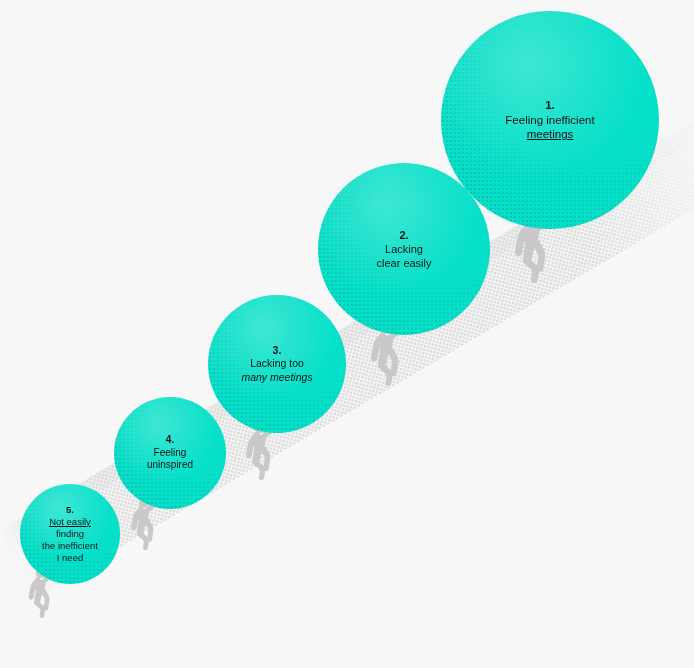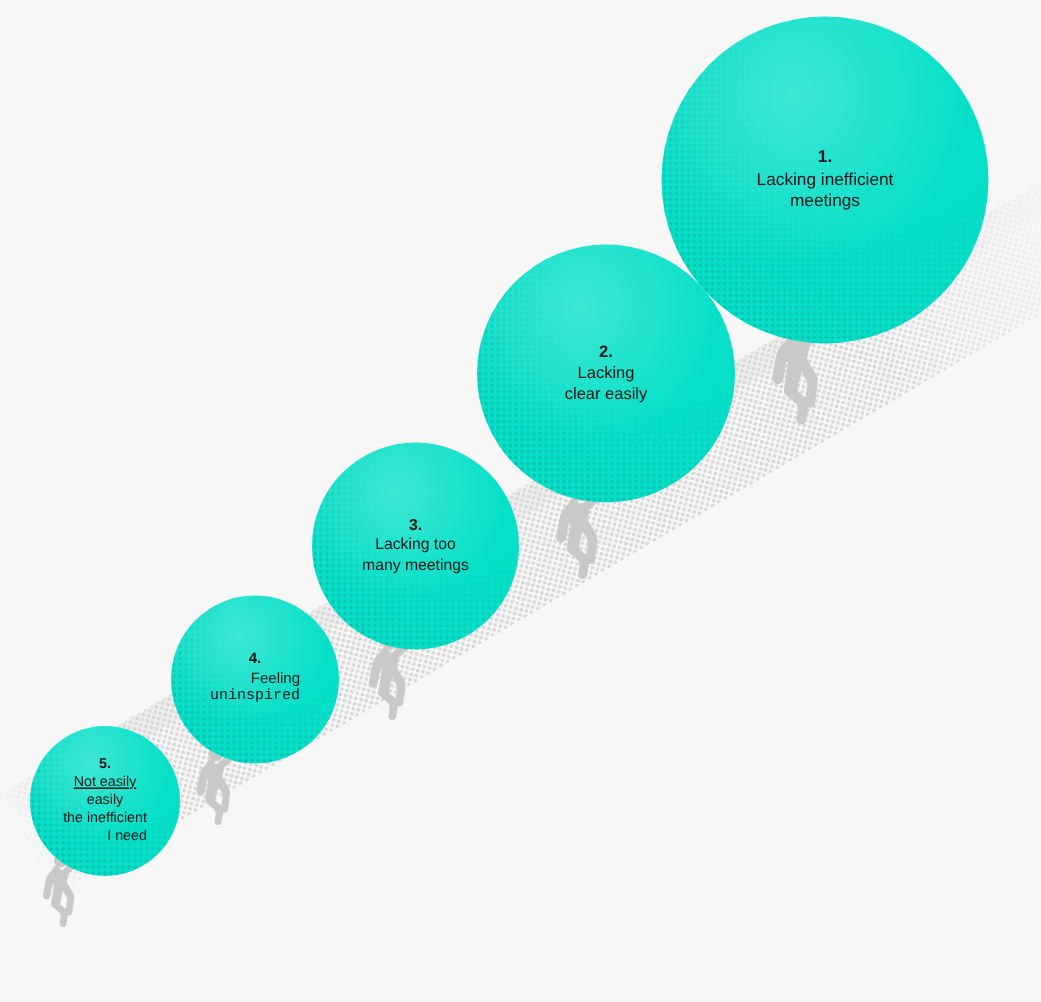--- a/index.html
+++ b/index.html
@@ -135,56 +135,56 @@
         </svg>
       </div>
     </div>
   <div id="balls">
       <div class="ball" style="width: 100px; height: 100px; left: 20px; top: 484px; font-size: 9.5px; background: rgb(7, 224, 200); color: rgb(21, 21, 21);">
         <div class="shade"></div>
         <div class="hilite"></div>
         <div class="txt">
           <span class="num">5.</span>
           <span style="display: block; text-decoration: underline;">Not easily</span>
-          <span style="display: block;">easily</span>
+          <span style="display: block;">finding</span>
           <span style="display: block;">the inefficient</span>
-          <span style="display: block; text-align: right;">I need</span>
+          <span style="display: block;">I need</span>
         </div>
       </div>
       <div class="ball" style="width: 112px; height: 112px; left: 114px; top: 397px; font-size: 10px; background: rgb(7, 224, 200); color: rgb(21, 21, 21);">
         <div class="shade"></div>
         <div class="hilite"></div>
         <div class="txt">
           <span class="num">4.</span>
-          <span style="display: block; text-align: right;">Feeling</span>
-          <span style="display: block; font-family: Liberation Mono, monospace;">uninspired</span>
+          <span style="display: block;">Feeling</span>
+          <span style="display: block;">uninspired</span>
         </div>
       </div>
       <div class="ball" style="width: 138px; height: 138px; left: 208px; top: 295px; font-size: 10.5px; background: rgb(7, 224, 200); color: rgb(21, 21, 21);">
         <div class="shade"></div>
         <div class="hilite"></div>
         <div class="txt">
           <span class="num">3.</span>
           <span style="display: block;">Lacking too</span>
-          <span style="display: block;">many meetings</span>
+          <span style="display: block; font-style: italic;">many meetings</span>
         </div>
       </div>
       <div class="ball" style="width: 172px; height: 172px; left: 318px; top: 163px; font-size: 11px; background: rgb(7, 224, 200); color: rgb(21, 21, 21);">
         <div class="shade"></div>
         <div class="hilite"></div>
         <div class="txt">
           <span class="num">2.</span>
           <span style="display: block;">Lacking</span>
           <span style="display: block;">clear easily</span>
         </div>
       </div>
       <div class="ball" style="width: 218px; height: 218px; left: 441px; top: 11px; font-size: 11.5px; background: rgb(7, 224, 200); color: rgb(21, 21, 21);">
         <div class="shade"></div>
         <div class="hilite"></div>
         <div class="txt">
           <span class="num">1.</span>
-          <span style="display: block;">Lacking inefficient</span>
-          <span style="display: block;">meetings</span>
+          <span style="display: block;">Feeling inefficient</span>
+          <span style="display: block; text-decoration: underline;">meetings</span>
         </div>
       </div>
     </div>
 
 </div>
 
 </body></html>

